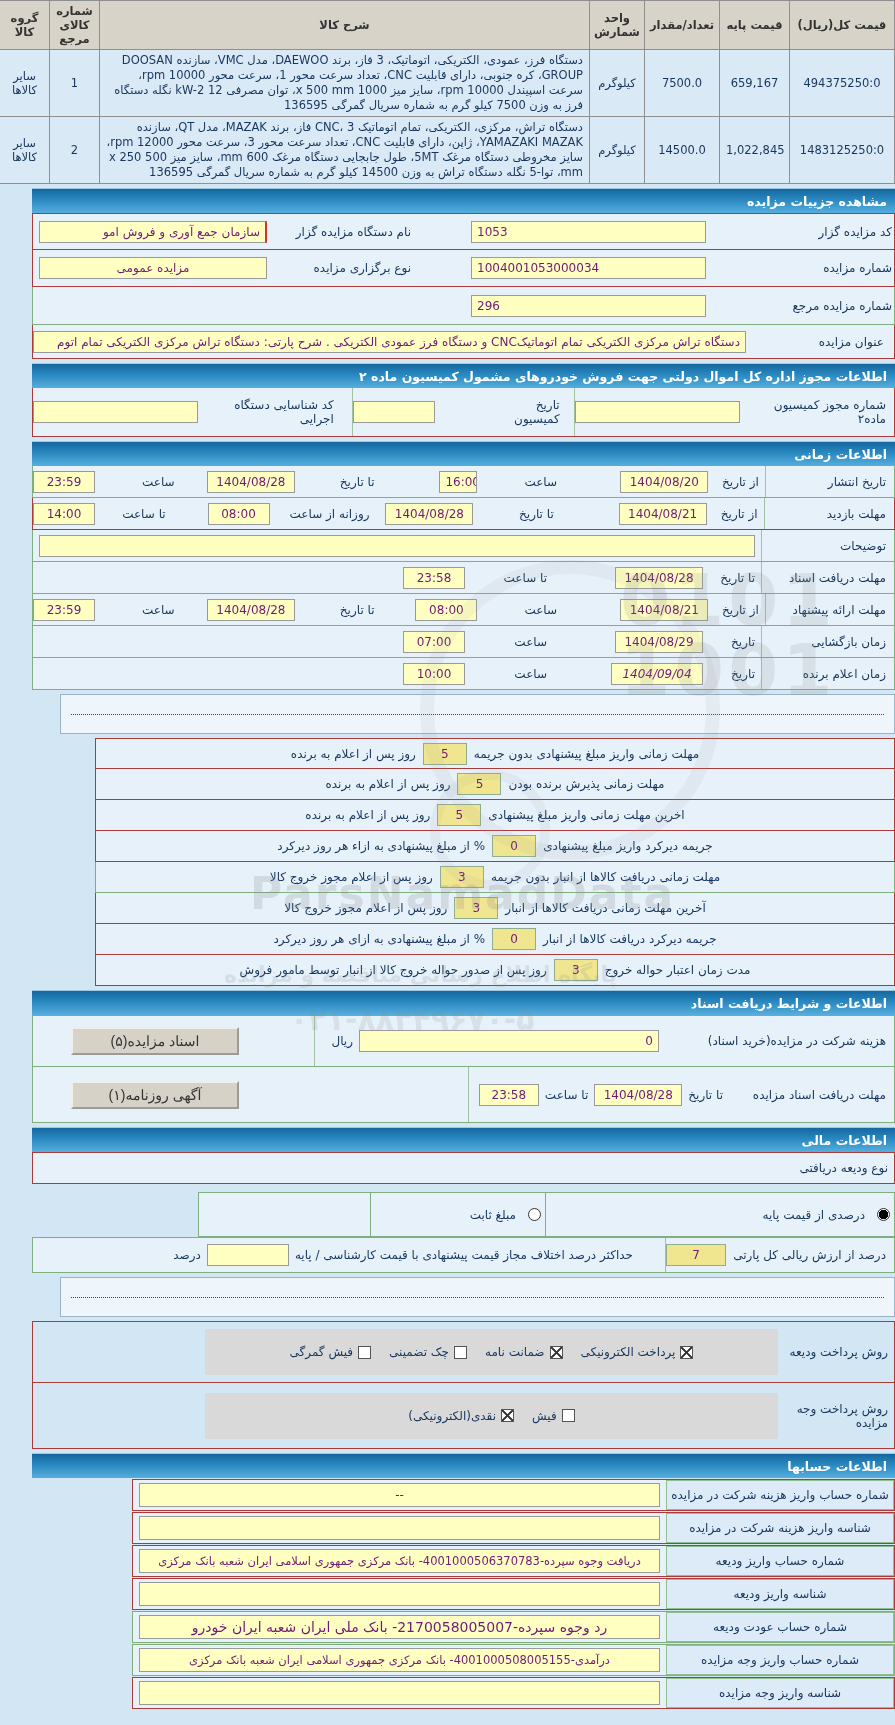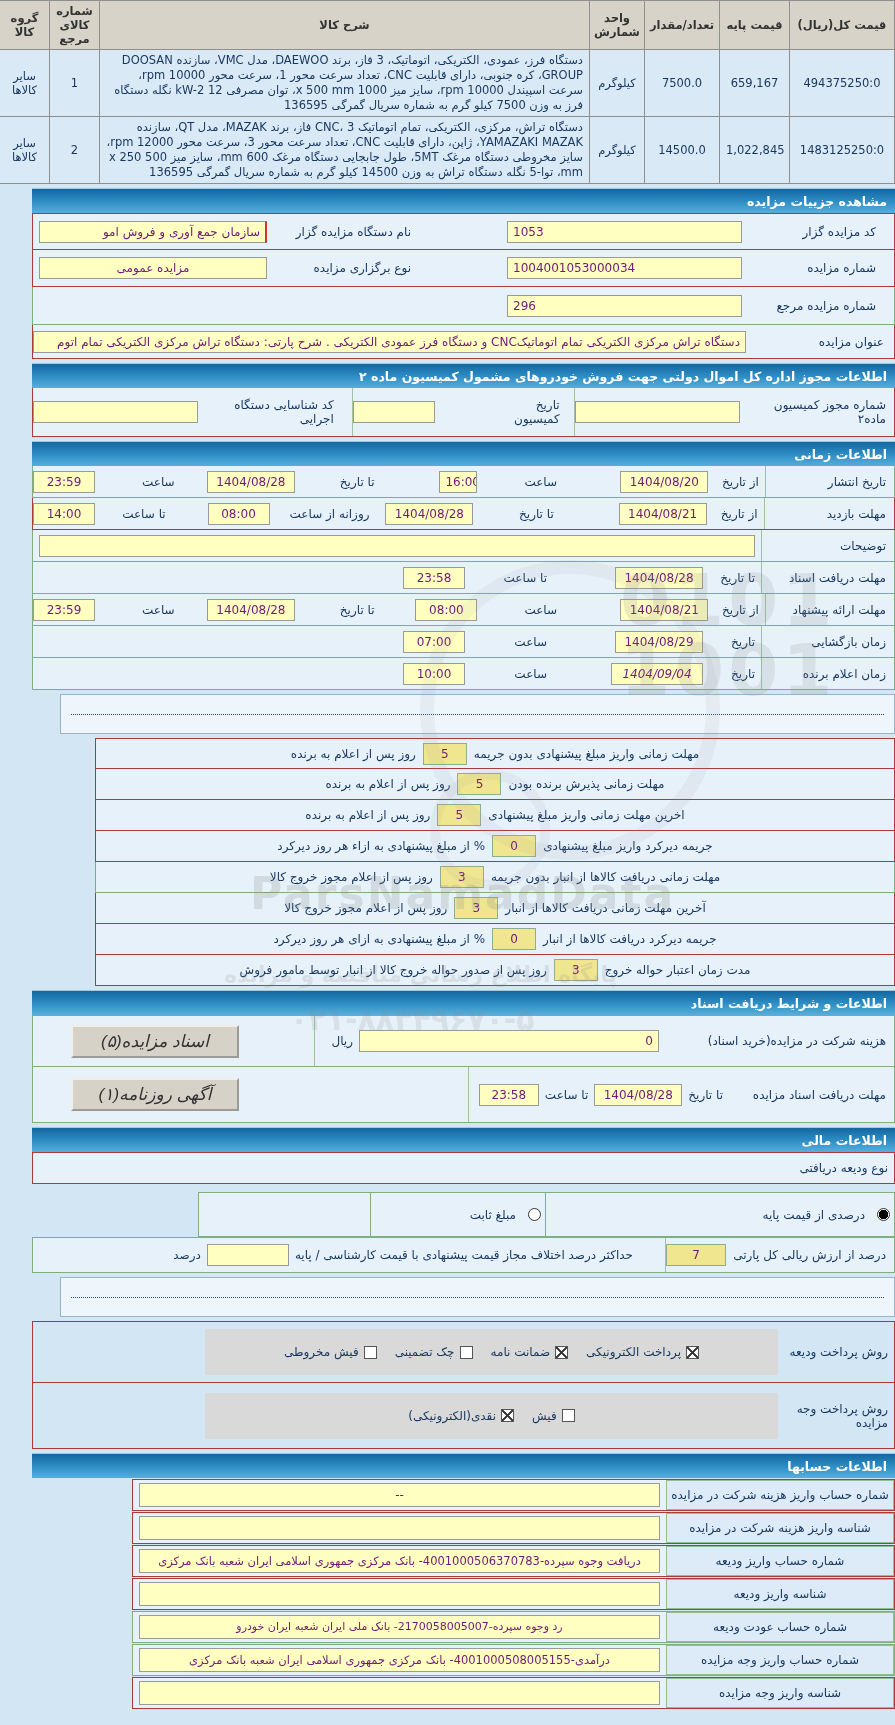--- a/index.html
+++ b/index.html
@@ -39,42 +39,42 @@
   .lbl { color:#17365d; padding:2px 6px; }
   .inp {
     background:#ffffc2; border:1px solid #9a9a9a; height:22px; line-height:20px;
     padding:0 5px; display:inline-block; overflow:hidden; white-space:nowrap; color:#701a75;
   }
   .inp.sm { width:44px; background:#f0e68f; border:1px solid #8fae8f; text-align:center; }
   .inp.dt { text-align:center; }
   .spacer { flex:1; }
 
   
-  .dlbl { width:152px; padding-right:18px; }
+  .dlbl { width:152px; padding-right:2px;margin-left:36px; }
   .dmid { width:158px; padding-right:14px; }
 
   
   .trow { min-height:32px; border-top:none; }
   .tlbl { width:133px; padding-right:8px; border-left:1px solid #9fc3a0; align-self:stretch; display:flex; align-items:center; }
   .tk   { padding:0 6px; color:#17365d; }
   .tk.w { width:58px; } .tk.m { width:88px; }
   .tv   { display:flex; justify-content:flex-start; }
 
   .prow { min-height:31px; margin-left:63px; justify-content:center; gap:7px; background:#e7f1fa; }
   .plbl { text-align:left; }
 
   .dotted-box {
     margin:4px 0 4px 28px; height:40px; background:#eef5fb; border:1px solid #9ab4c6;
     display:flex; align-items:center; padding:0 10px;
   }
   .dotted-line { width:100%; border-top:1.5px dotted #2a4a6a; }
 
   .btn {
     background:#d6d2c8; border:2px outset #f0eee8; padding:4px 18px; color:#333;
-    font-size:17px; min-width:168px; text-align:center; cursor:pointer;font-style:italic;
+    font-size:14px; min-width:168px; text-align:center; cursor:pointer;
   }
 
   
   .cb { width:13px; height:13px; background:#fff; border:1px solid #555; display:inline-block; flex:0 0 auto; }
   .cb.checked {
     background:
       linear-gradient(45deg,  transparent 42%, #333 46%, #333 54%, transparent 58%),
       linear-gradient(-45deg, transparent 42%, #333 46%, #333 54%, transparent 58%), #fff;
   }
   .radio { width:13px; height:13px; border:1px solid #333; border-radius:50%; background:#fff; display:inline-block; flex:0 0 auto; }
@@ -390,21 +390,21 @@
       <span class="pm">
         <span class="cb checked"></span>
         <span>ضمانت نامه</span>
       </span>
       <span class="pm">
         <span class="cb"></span>
         <span>چک تضمینی</span>
       </span>
       <span class="pm">
         <span class="cb"></span>
-        <span>فیش مخروطی</span>
+        <span>فیش گمرگی</span>
       </span>
     </div>
     <div style="width:168px;"></div>
   </div>
   <div class="row b-red" style="min-height:66px;background:transparent;border-top:none;">
     <div class="lbl" style="width:112px;padding-right:6px;">روش پرداخت وجه مزایده</div>
     <div class="graypanel" style="flex:1;margin:6px 4px;">
       <span class="pm">
         <span class="cb"></span>
         <span>فیش</span>
@@ -430,21 +430,21 @@
   <div class="row b-red arow">
     <div class="albl">شماره حساب واریز ودیعه</div>
     <span class="inp aval" style="text-align:center;font-size:11.5px;">دریافت وجوه سپرده-4001000506370783- بانک مرکزی جمهوری اسلامی ایران شعبه بانک مرکزی</span>
   </div>
   <div class="row b-red arow">
     <div class="albl">شناسه واریز ودیعه</div>
     <span class="inp aval"></span>
   </div>
   <div class="row b-green arow">
     <div class="albl">شماره حساب عودت ودیعه</div>
-    <span class="inp aval" style="text-align:center;font-size:11px;">رد وجوه سپرده-2170058005007- بانک ملی ایران شعبه ایران خودرو</span>
+    <span class="inp aval" style="text-align:center;font-size:14px;">رد وجوه سپرده-2170058005007- بانک ملی ایران شعبه ایران خودرو</span>
   </div>
   <div class="row b-green arow">
     <div class="albl">شماره حساب واریز وجه مزایده</div>
     <span class="inp aval" style="text-align:center;font-size:11.5px;">درآمدی-4001000508005155- بانک مرکزی جمهوری اسلامی ایران شعبه بانک مرکزی</span>
   </div>
   <div class="row b-red arow">
     <div class="albl">شناسه واریز وجه مزایده</div>
     <span class="inp aval"></span>
   </div>
 

